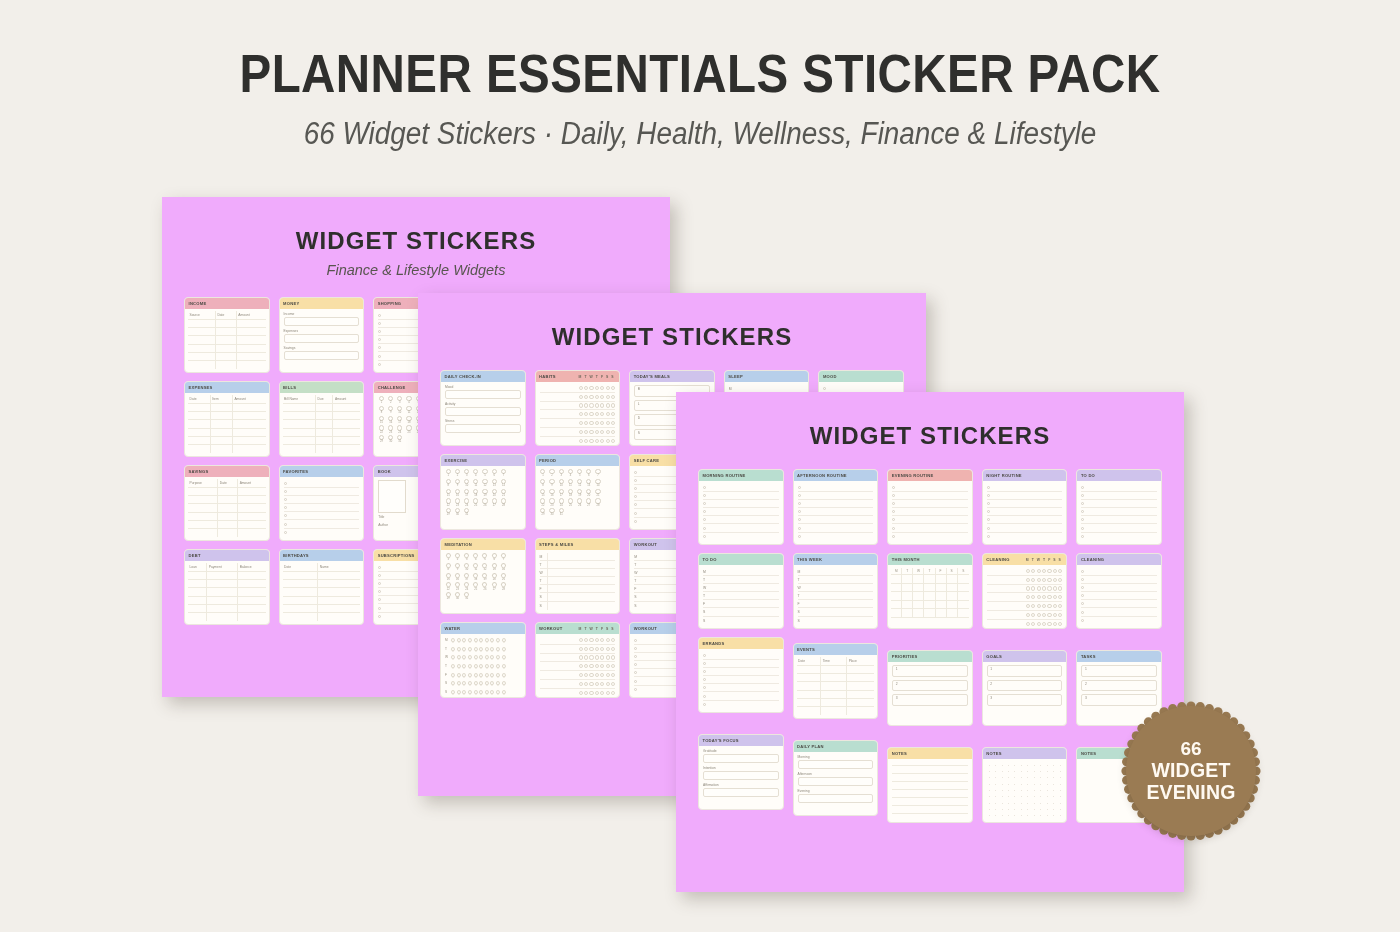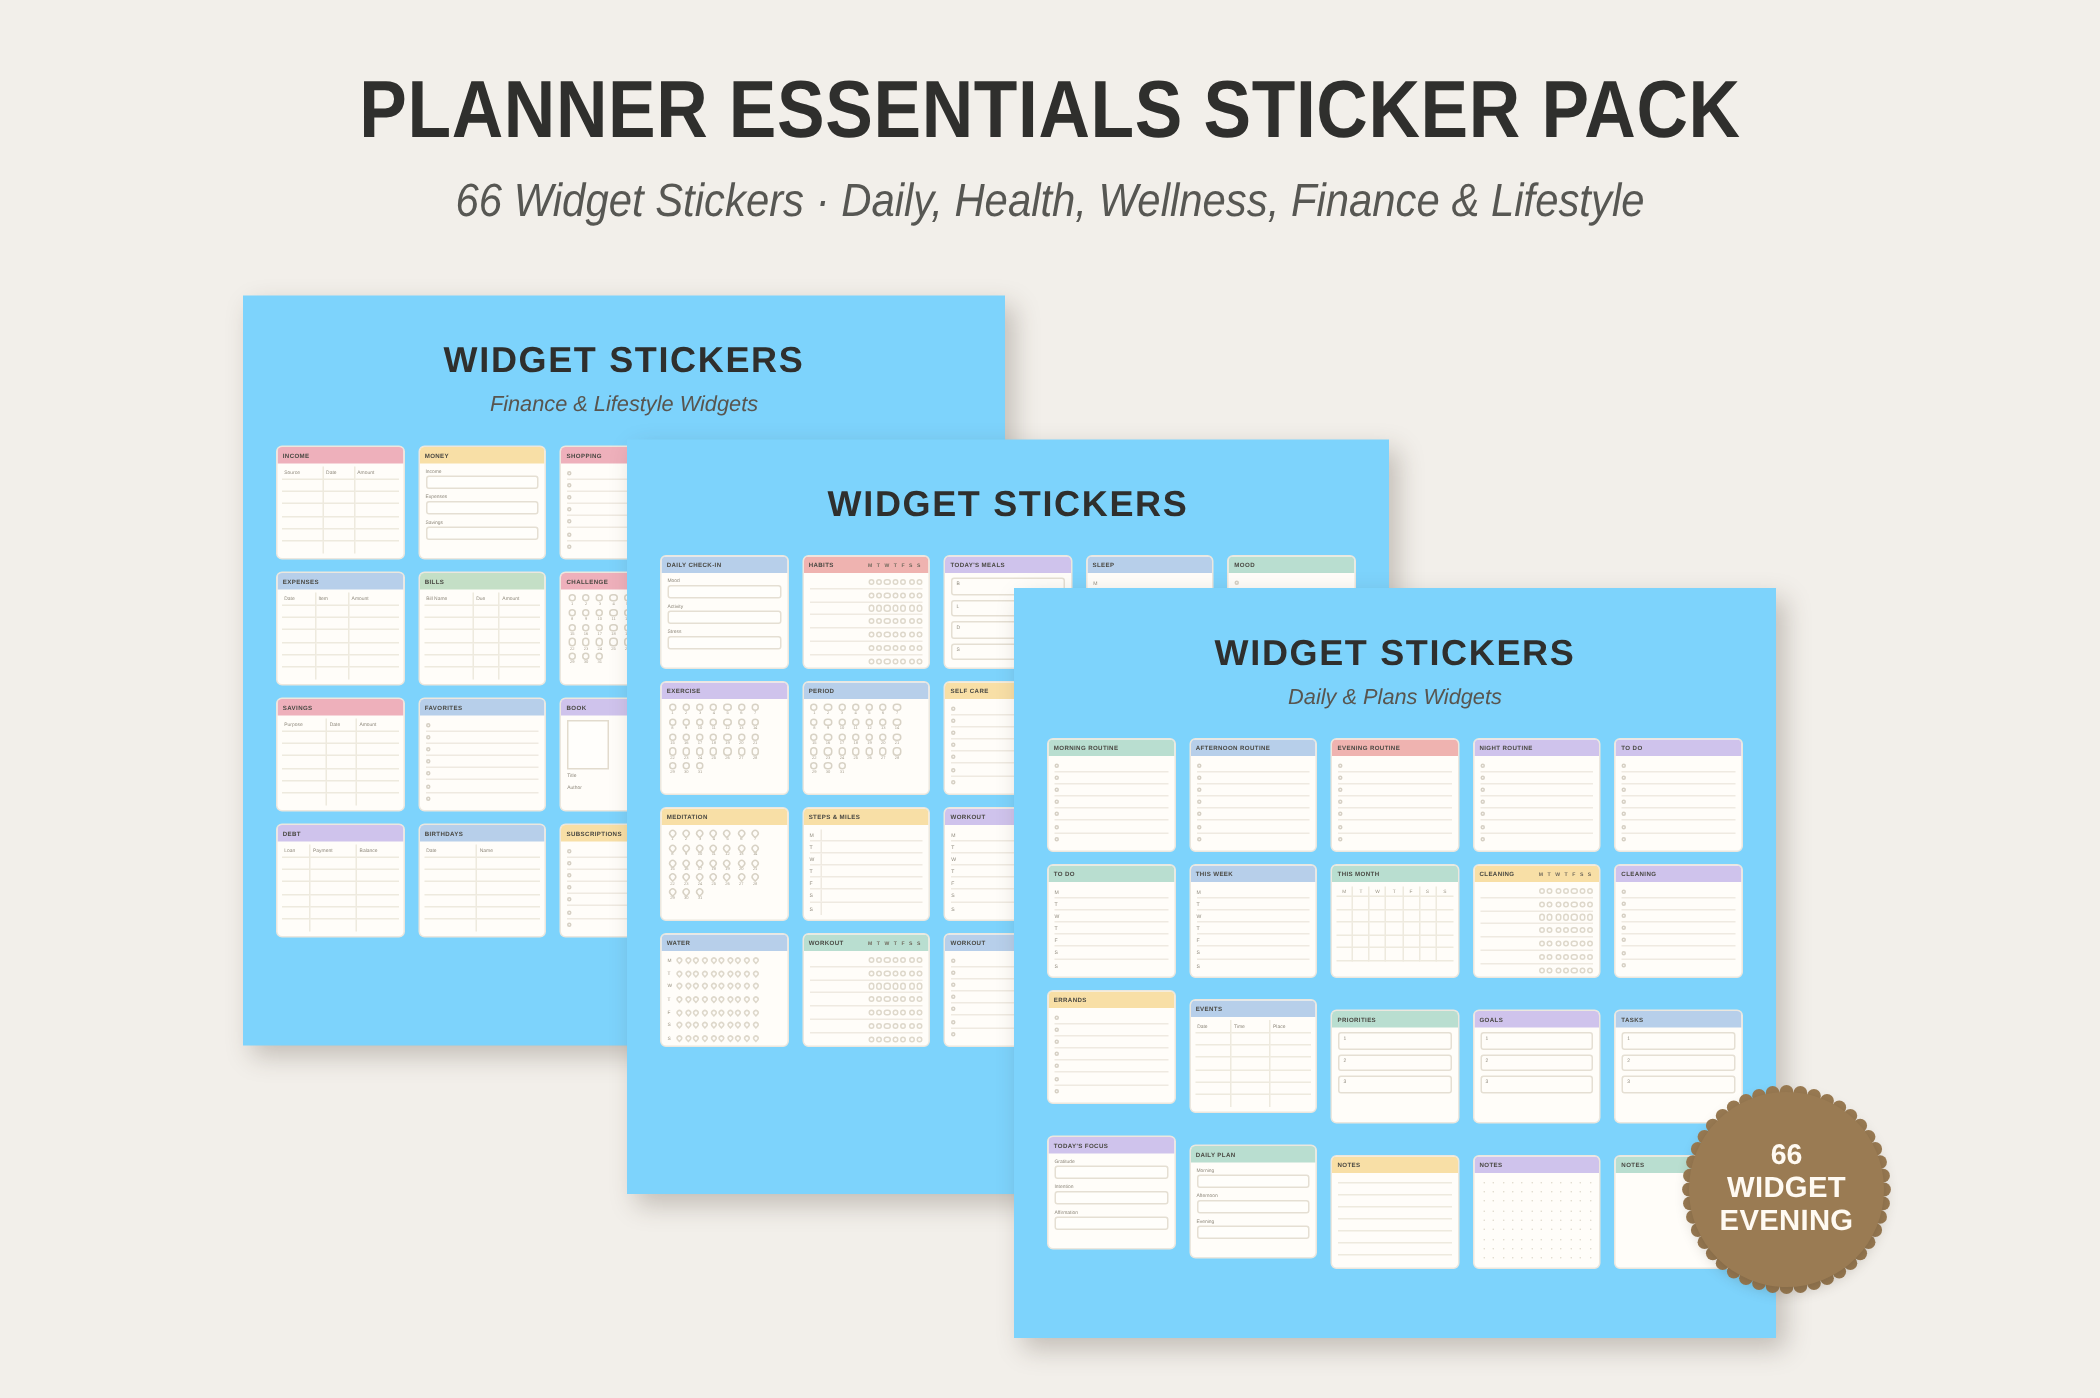--- a/index.html
+++ b/index.html
@@ -29,21 +29,21 @@
     font-style: italic;
     color: #575753;
     transform: scaleX(0.9);
     margin-top: 12px;
     white-space: nowrap;
   }
 
   
   .sheet {
     position: absolute;
-    background: #7dd3fc;
+    background: #f0abfc;
     box-shadow: 6px 7px 16px rgba(60,52,40,0.26);
   }
   #sheet-back  { left: 162px; top: 197px; width: 508px; height: 500px; z-index: 1; }
   #sheet-mid   { left: 418px; top: 293px; width: 508px; height: 503px; z-index: 2; }
   #sheet-front { left: 676px; top: 392px; width: 508px; height: 500px; z-index: 3; }
 
   .sheet-title {
     text-align: center;
     font-size: 24px;
     font-weight: 700;
@@ -171,21 +171,21 @@
   .dots i { width: 0.9px; height: 0.9px; background: #ddd7c9; border-radius: 50%; }
 
   
   .bookrow { display: flex; gap: 3px; }
   .bookimg { width: 28px; height: 33px; border: 0.6px solid #e2dbcd; background: #fffefb; }
   .stars { display: flex; gap: 1.6px; justify-content: flex-end; font-size: 4.6px; color: #cfc8b8; line-height: 1; margin-top: 1.5px; }
 
   
   #badge {
     position: absolute;
-    left: 1126px; top: 728px;
+    left: 1126px; top: 706px;
     width: 130px; height: 130px;
     z-index: 5;
   }
   #badge .disc {
     position: absolute; inset: 0;
     background: #9a7b53;
     border-radius: 50%;
     display: flex; flex-direction: column;
     align-items: center; justify-content: center;
     color: #fffaf2;
@@ -2201,21 +2201,20 @@
             </div>
             <div class="chk">
               <i></i>
             </div>
           </div>
        </div></div>
     </div>
   </div>
 <div id="sheet-front" class="sheet">
     <div class="sheet-title">WIDGET STICKERS</div>
-     <div class="sheet-sub">Daily &amp; Plans Widgets</div>
      <div class="grid">
       <div class="grid-row"><div class="w ">
          <div class="w-hd c-mint">
            <span>MORNING ROUTINE</span>
 
          </div>
           <div class="w-body">
             <div class="chk">
               <i></i>
             </div>

